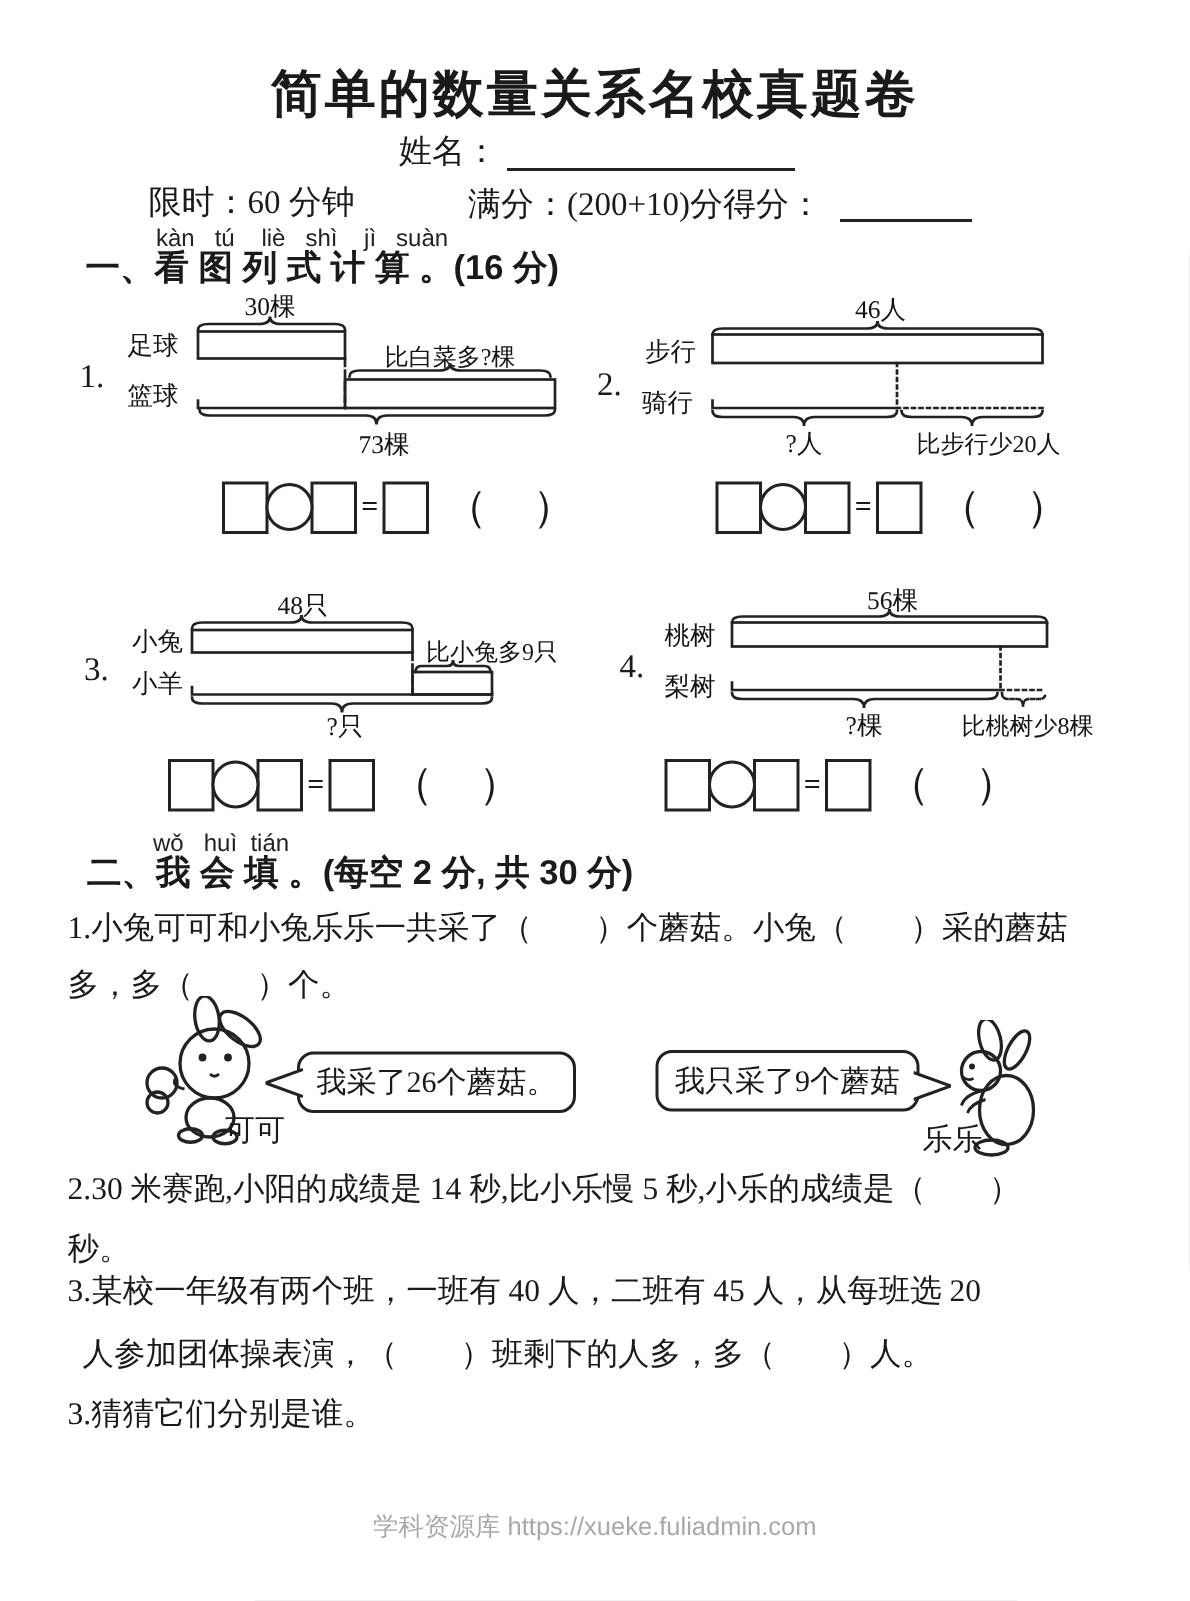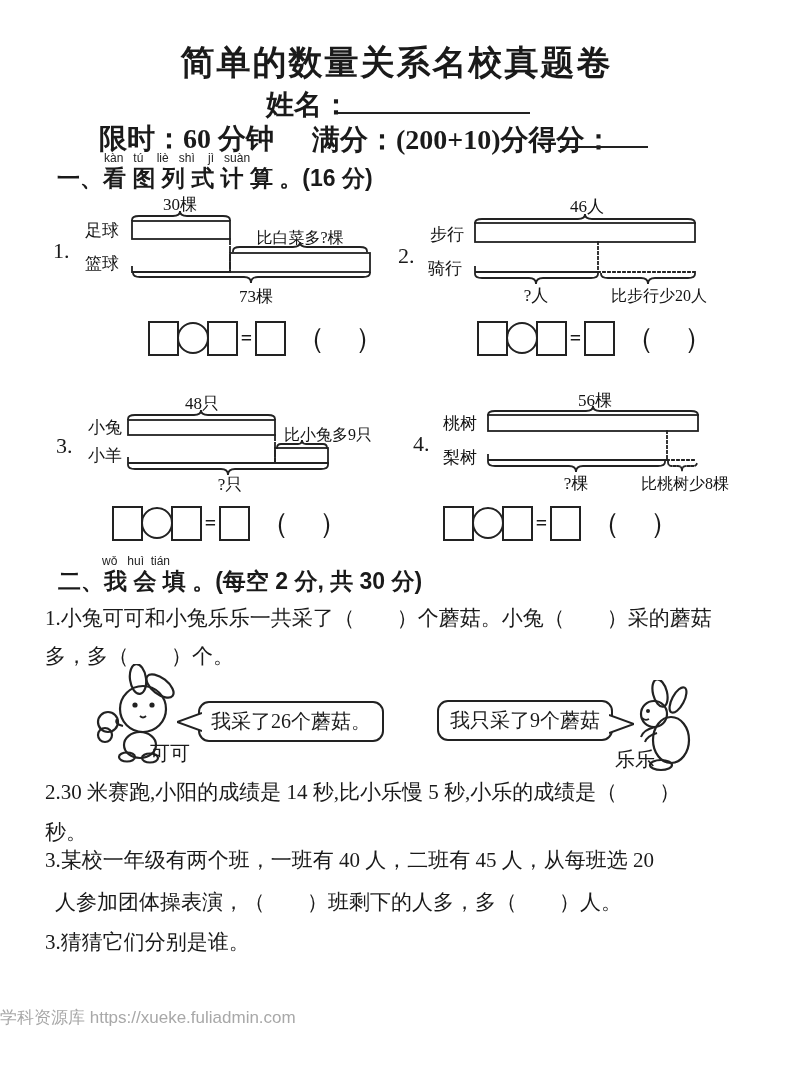--- a/index.html
+++ b/index.html
@@ -3,41 +3,41 @@
 <meta charset="utf-8">
 <style>
   html,body{margin:0;padding:0;background:#e8e8e8;}
   .page{position:relative;width:793px;height:1067px;background:#ffffff;margin:0 auto;
         font-family:"Liberation Serif",serif;color:#1a1a1a;overflow:hidden;}
   .abs{position:absolute;}
   .title{left:0;right:0;top:40px;text-align:center;font-family:"Liberation Sans",sans-serif;
          font-weight:900;font-size:34px;letter-spacing:2px;}
   .name-label{left:266px;top:86px;font-size:22px;}
   .name-line{left:338px;top:84px;width:192px;height:28px;border-bottom:2px solid #222;}
-  .info{font-size:28px;font-weight:bold;}
+  .info{font-size:22px;}
   .time{left:99px;top:120px;}
   .score{left:312px;top:121px;}
   .score-line{left:560px;top:118px;width:88px;height:28px;border-bottom:2px solid #222;}
-  .pinyin{font-family:"Liberation Sans",sans-serif;font-size:12px;white-space:pre;color:#222;}
+  .pinyin{font-family:"Liberation Sans",sans-serif;font-size:16px;white-space:pre;color:#222;}
   .sec-title{font-family:"Liberation Sans",sans-serif;font-weight:bold;font-size:23px;white-space:pre;text-align:center;}
   .pnum{font-size:22px;}
   .svgd path,.svgd rect,.svgd line{stroke:#222;fill:none;stroke-width:1.8;stroke-linecap:square;}
   .svgd text{font-family:"Liberation Serif",serif;fill:#141414;stroke:none;}
   .t16{font-size:16px;} .t17{font-size:17px;}
   .eq{display:flex;align-items:center;height:36px;}
   .eq-sq{width:27px;height:31px;border:2px solid #222;background:#fff;}
   .eq-c{width:28px;height:28px;border:2px solid #222;border-radius:50%;margin:0 -2px;background:#fff;position:relative;z-index:1;}
   .eq-eq{font-size:20px;width:17px;text-align:center;font-weight:bold;}
   .eq-paren{font-size:29px;font-weight:300;margin-left:10px;line-height:1;}
   .eq-paren2{margin-left:30px;}
   .qtext{font-size:21px;white-space:pre;}
   .bubble{border:2px solid #222;border-radius:11px;padding:5px 11px;font-size:20px;background:#fff;}
   .tail{position:absolute;}
   .rname{font-size:20px;}
-  .footer{left:0;right:0;top:1006px;font-family:"Liberation Sans",sans-serif;
+  .footer{left:0;right:0;top:1006px;text-align:center;font-family:"Liberation Sans",sans-serif;
           font-size:17px;color:#a8a8a8;}
 </style>
 </head>
 <body>
 
 <div class="page">
 
   <div class="abs title">简单的数量关系名校真题卷</div>
 
   <div class="abs name-label info">姓名：</div>

